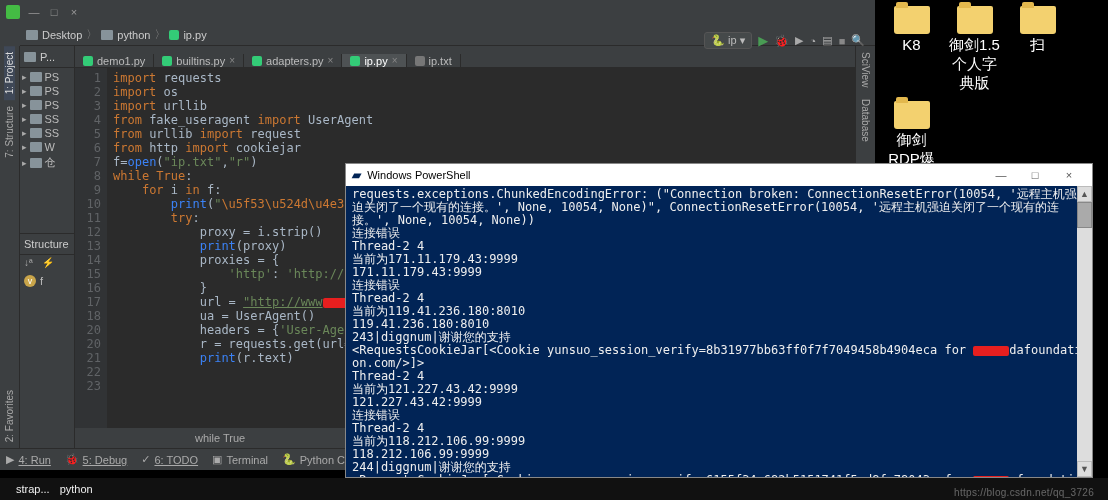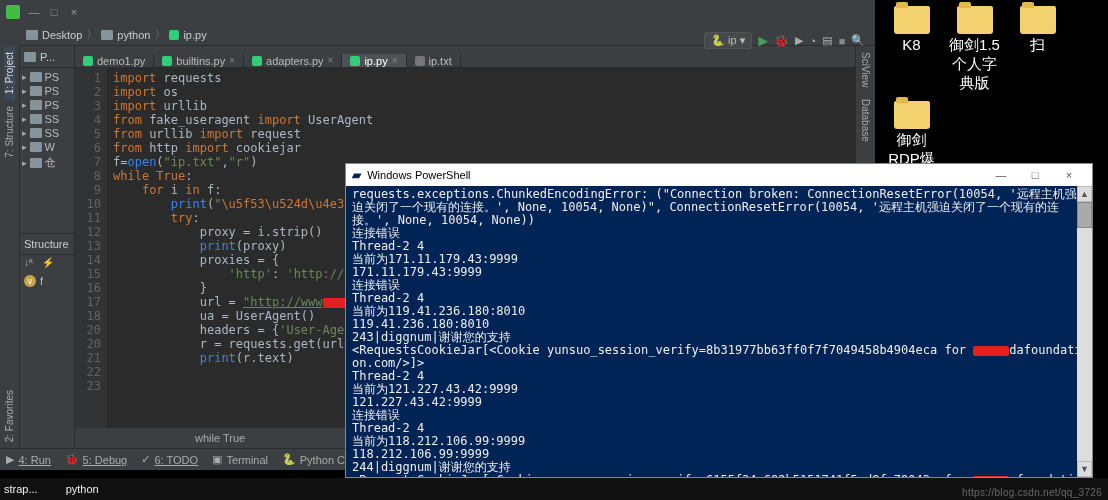--- a/index.html
+++ b/index.html
@@ -60,40 +60,40 @@
   .uesc { color:#cc7832; }
   .status-code { height:20px; background:#3c3f41; display:flex; align-items:center; font-size:11px; color:#aaa; padding-left:120px; }
   
   .right-tools { width:20px; background:#3c3f41; border-left:1px solid #2b2b2b; display:flex; flex-direction:column; align-items:center; }
   .right-tools .lbl { writing-mode: vertical-rl; font-size:10px; color:#aaa; padding:6px 0; }
   
   .bottom-bar { height: 22px; background:#3c3f41; display:flex; align-items:center; border-top:1px solid #2b2b2b; font-size:11px; padding:0 6px; gap:14px; color:#aaa; }
   .bottom-bar .item { display:flex; align-items:center; gap:4px; }
   .bottom-bar .underlined { text-decoration:underline; }
   
-  .task-bar { position:absolute; left:0; bottom:0; width:1108px; height:22px; background:#111; display:flex; align-items:center; padding:0 4px; gap:28px; color:#eee; font-size:11px; }
+  .task-bar { position:absolute; left:0; bottom:0; width:1108px; height:22px; background:#111; display:flex; align-items:center; padding:0 16px; gap:10px; color:#eee; font-size:11px; }
   
   .desktop { position:absolute; right:0; top:0; width:230px; height:160px; display:flex; flex-wrap:wrap; gap:8px; padding:6px; align-content:flex-start; }
   .dicon { width:55px; display:flex; flex-direction:column; align-items:center; gap:2px; color:#fff; font-size:15px; text-align:center; text-shadow:0 0 3px #000; }
   .dicon .fld { width:36px; height:28px; background:#f3d16f; border-radius:2px 2px 3px 3px; position:relative; }
   .dicon .fld:before { content:""; position:absolute; top:-4px; left:2px; width:12px; height:6px; background:#e3b84d; border-radius:2px 2px 0 0; }
   
   .ps { position:absolute; left:345px; top:163px; width:748px; height:315px; background:#012456; border:1px solid #888; display:flex; flex-direction:column; font-size:12px; }
   .ps-title { height:22px; background:#fff; display:flex; align-items:center; padding:0 6px; color:#000; font-size:11px; }
   .ps-title .psico { color:#012456; font-weight:bold; margin-right:6px; font-size:12px; }
   .ps-title .spacer { flex:1; }
   .ps-title .wbtn { width:34px; text-align:center; color:#555; }
   .ps-title .wbtn.close { color:#555; }
   .ps-body { flex:1; padding:2px 6px; color:#eee; font-family:Consolas,"SimSun",monospace; font-size:12px; line-height:13px; white-space:pre-wrap; overflow:hidden; word-break:break-all; }
   .ps-scroll-track { position:absolute; right:0; top:22px; bottom:0; width:15px; background:#ddd; }
   .ps-scroll-thumb { position:absolute; right:0; top:22px; width:15px; height:26px; background:#aaa; border:1px solid #888; }
   .ps-scroll-btn { position:absolute; right:0; width:15px; height:16px; background:#ddd; color:#555; font-size:9px; display:flex;align-items:center;justify-content:center; border:1px solid #bbb; }
   .redact { display:inline-block; background:#e71f1f; height:10px; border-radius:2px; vertical-align:middle; }
   
-  .watermark { position:absolute; right:6px; bottom:2px; color:rgba(255,255,255,.35); font-size:10px; letter-spacing:.3px; }
+  .watermark { position:absolute; right:14px; bottom:2px; color:rgba(255,255,255,.35); font-size:10px; letter-spacing:.3px; }
 </style>
 </head>
 <body>
 
 <div class="desktop">
     <div class="dicon">
       <div class="fld"></div>
       <span>K8</span>
     </div>
     <div class="dicon">

